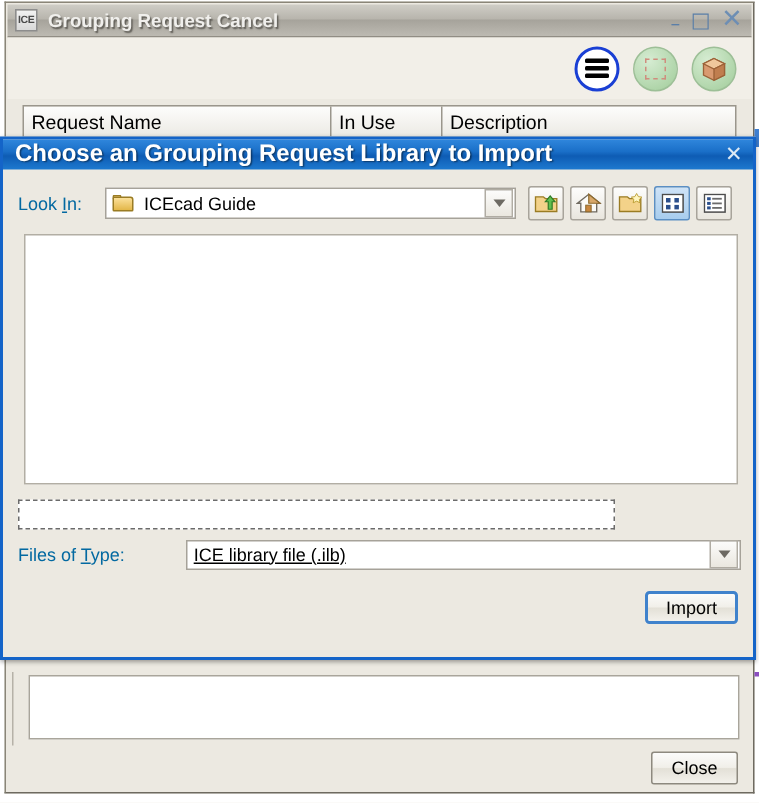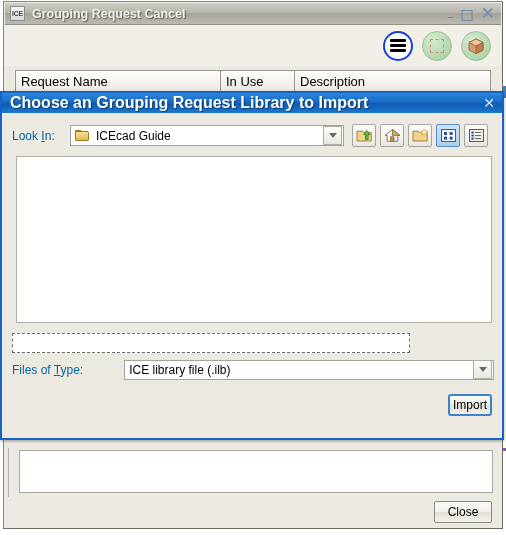--- a/index.html
+++ b/index.html
@@ -396,33 +396,34 @@
   #filetype-label { width: 82px; }
   #filetype-combo {
     width: 398px;
     height: 20px;
     background: #ffffff;
     border: 1px solid #a6a299;
     display: flex;
     align-items: center;
     box-sizing: border-box;
     padding-left: 4px;
+    text-decoration: underline;
   }
   #filetype-value { font-size: 12px; }
 
   
   #dialog-actions {
     position: absolute;
     right: 10px;
     top: 281px;
     display: flex;
     gap: 8px;
   }
   .dlg-btn {
-    width: 44px;
+    width: 62px;
     height: 22px;
     background: linear-gradient(to bottom, #fbfbfa 0%, #f1efe9 48%, #e3e0d7 52%, #f3f1eb 100%);
     border: 1px solid #8d897f;
     border-radius: 2px;
     display: flex;
     align-items: center;
     justify-content: center;
     font-size: 12px;
     color: #000;
     box-sizing: border-box;

